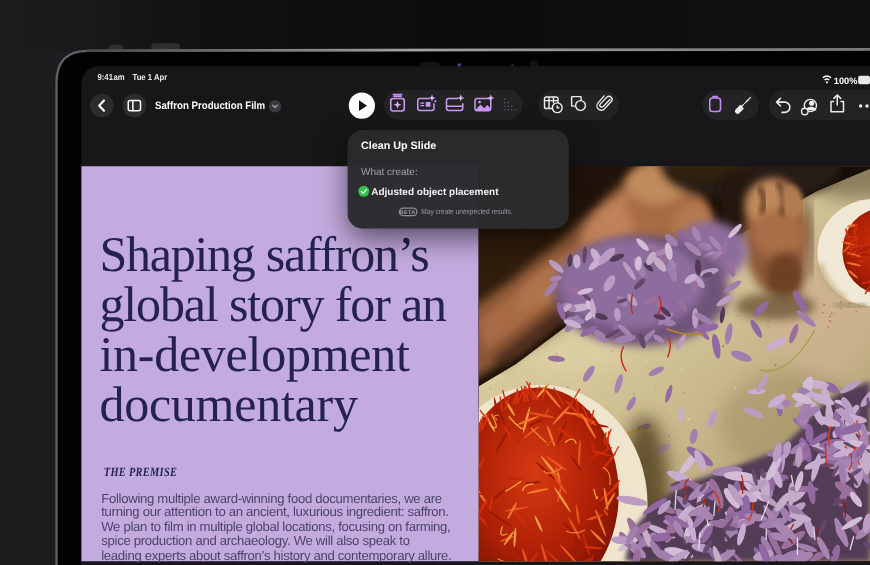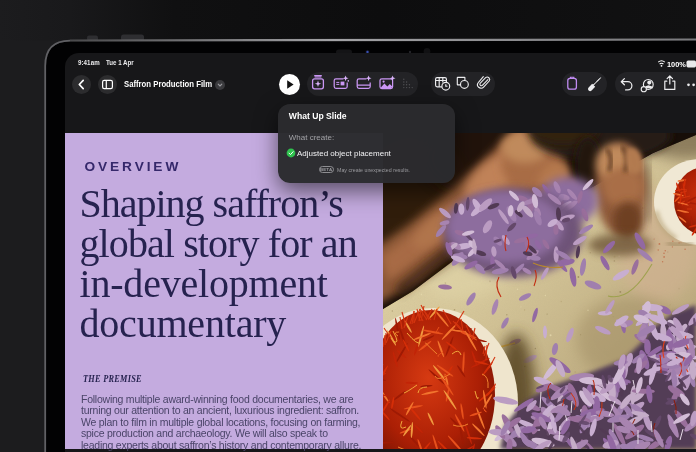--- a/index.html
+++ b/index.html
@@ -174,21 +174,20 @@
       <path d="M 10.8 4.4 v 7.6 M 8.1 6.7 l 2.7 -2.7 2.7 2.7"></path>
       <path d="M 7.8 9.2 h -2 v 8.2 h 10 v -8.2 h -2"></path>
     </g>
     <g transform="translate(66,0)" fill="#ececee">
       <circle cx="7.5" cy="12.8" r="1.35"></circle>
           <circle cx="12.6" cy="12.8" r="1.35"></circle>
     </g>
   </svg>
 
   <div class="abs" style="left:0;top:80px;width:318px;height:316px;background:#c4abdf;"></div>
-  <div class="abs" style="left:19.5px;top:106px;font-size:13.7px;font-weight:700;letter-spacing:2.9px;color:#35286b;">OVERVIEW</div>
   <div class="abs" style="left:14.5px;top:130.5px;font-family:'Liberation Serif',serif;font-size:40px;line-height:40px;color:#26224f;white-space:nowrap;"><span style="letter-spacing:-1.0px">Shaping saffron’s</span><br><span style="letter-spacing:-0.9px">global story for an</span><br><span style="letter-spacing:-0.2px">in-development</span><br><span style="letter-spacing:-0.2px">documentary</span></div>
   <div class="abs" style="left:18.3px;top:320.2px;font-family:'Liberation Serif',serif;font-style:italic;font-weight:700;font-size:10px;letter-spacing:0.3px;color:#26224f;transform:scaleX(0.83);transform-origin:left;">THE PREMISE</div>
   <div class="abs" style="left:16px;top:340.5px;font-size:10.5px;line-height:11.6px;letter-spacing:-0.24px;color:#4a4468;white-space:nowrap;">Following multiple award-winning food documentaries, we are<br>turning our attention to an ancient, luxurious ingredient: saffron.<br>We plan to film in multiple global locations, focusing on farming,<br>spice production and archaeology. We will also speak to<br>leading experts about saffron’s history and contemporary allure.</div>
 
   <div class="abs" id="photo" style="left:318px;top:80px;width:313px;height:316px;background:#17100b;">
         <svg style="display:block" width="313" height="316" viewBox="0 0 313 316">
 <defs>
 <filter id="b2" x="-30%" y="-30%" width="160%" height="160%">
               <feGaussianBlur stdDeviation="2"></feGaussianBlur>
             </filter>
@@ -937,23 +936,23 @@
 <ellipse cx="147.9" cy="311.2" rx="10.0" ry="3.3" fill="#a07fae" opacity="1.00" transform="rotate(28 147.9 311.2)"></ellipse>
 <ellipse cx="117.2" cy="299.1" rx="7.9" ry="2.9" fill="#9a6f9c" opacity="1.00" transform="rotate(56 117.2 299.1)"></ellipse>
 <ellipse cx="114.9" cy="299.2" rx="9.3" ry="3.2" fill="#bb9cc2" opacity="1.00" transform="rotate(4 114.9 299.2)"></ellipse>
 <ellipse cx="122.5" cy="295.1" rx="8.4" ry="2.8" fill="#a07fae" opacity="1.00" transform="rotate(120 122.5 295.1)"></ellipse>
 <ellipse cx="159.6" cy="312.7" rx="9.7" ry="2.8" fill="#bb9cc2" opacity="1.00" transform="rotate(148 159.6 312.7)"></ellipse>
 </svg>
       </div>
 </div>
 
 <div id="popover">
-  <div class="abs" style="left:10.8px;top:7px;font-size:8.6px;font-weight:700;color:#fff;">What Up Slide</div>
+  <div class="abs" style="left:10.8px;top:7px;font-size:8.6px;font-weight:700;color:#fff;">Clean Up Slide</div>
   <div class="abs" style="left:10.8px;top:29px;font-size:8px;color:#a2a2a6;">What create:</div>
   <svg class="abs" style="left:7.5px;top:44px" width="10" height="10" viewBox="0 0 10 10">
         <circle cx="5" cy="5" r="4.4" fill="#2fc14e"></circle>
         <path d="M 3 5.1 L 4.5 6.6 L 7.1 3.7" stroke="#fff" stroke-width="1" fill="none" stroke-linecap="round" stroke-linejoin="round"></path>
       </svg>
-  <div class="abs" style="left:19px;top:44.5px;font-size:8px;color:#f2f2f4;">Adjusted object placement</div>
+  <div class="abs" style="left:19px;top:44.5px;font-size:8px;color:#f2f2f4;font-weight:bold;">Adjusted object placement</div>
   <div class="abs" style="left:40.6px;top:62px;width:15px;height:7px;border:0.5px solid #8e8e92;border-radius:3.5px;color:#9a9a9e;font-size:4.4px;font-weight:700;text-align:center;line-height:6.3px;letter-spacing:0.2px;">BETA</div>
   <div class="abs" style="left:58.6px;top:62.4px;font-size:6.2px;color:#9a9a9e;transform:scaleX(0.85);transform-origin:left;">May create unexpected results.</div>
 </div>
 </div>
 
 </body></html>

